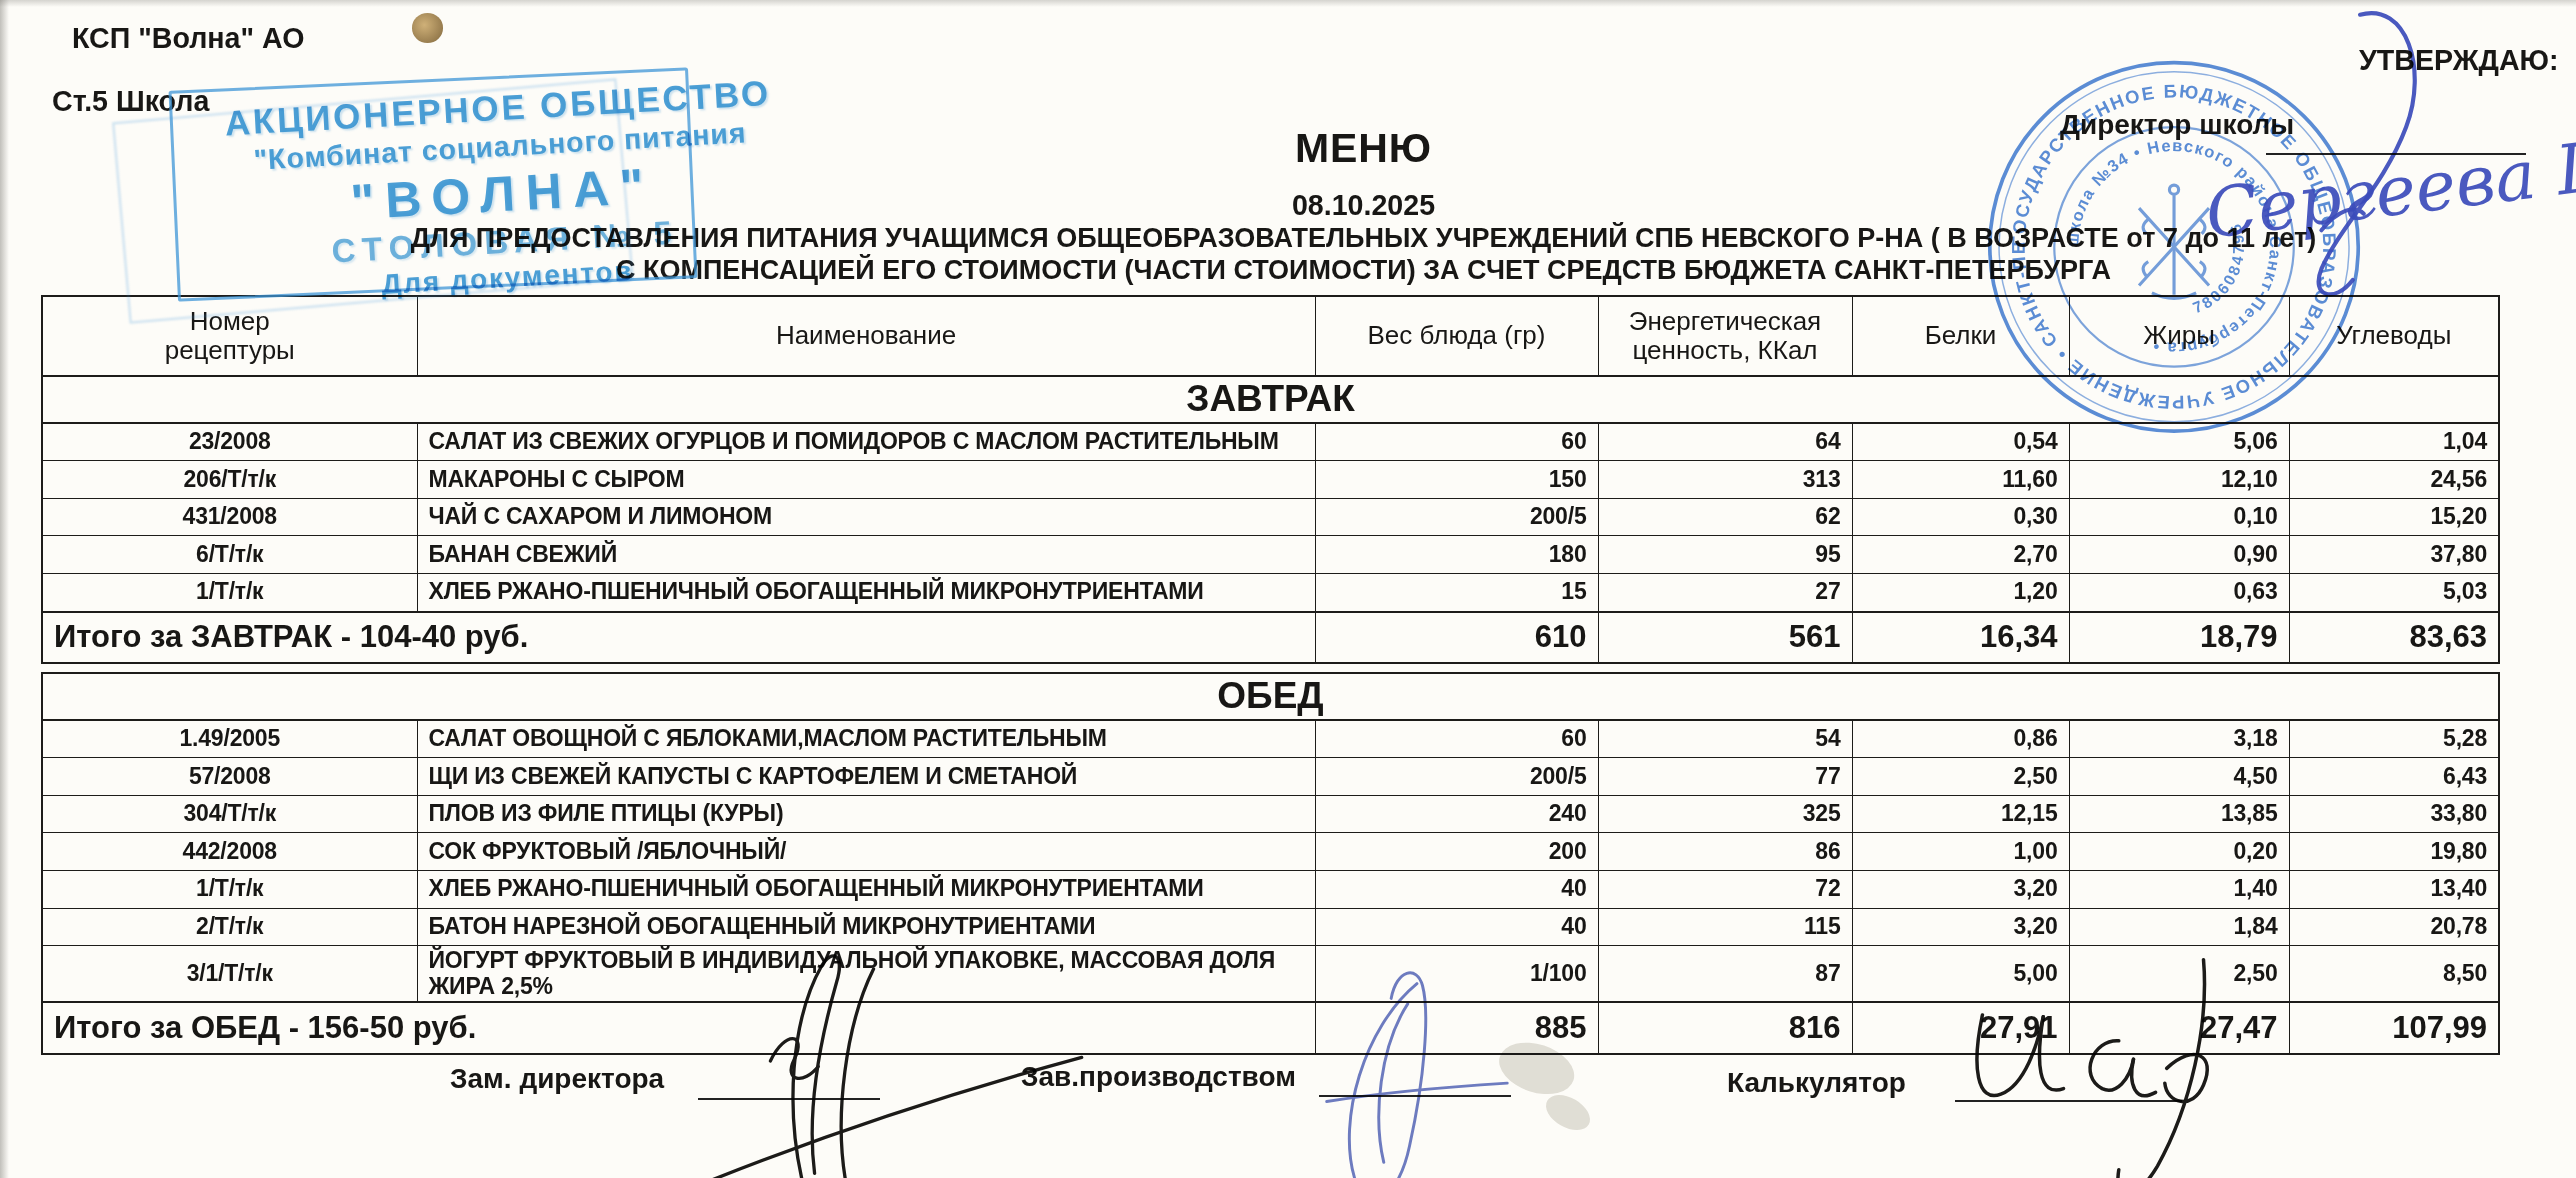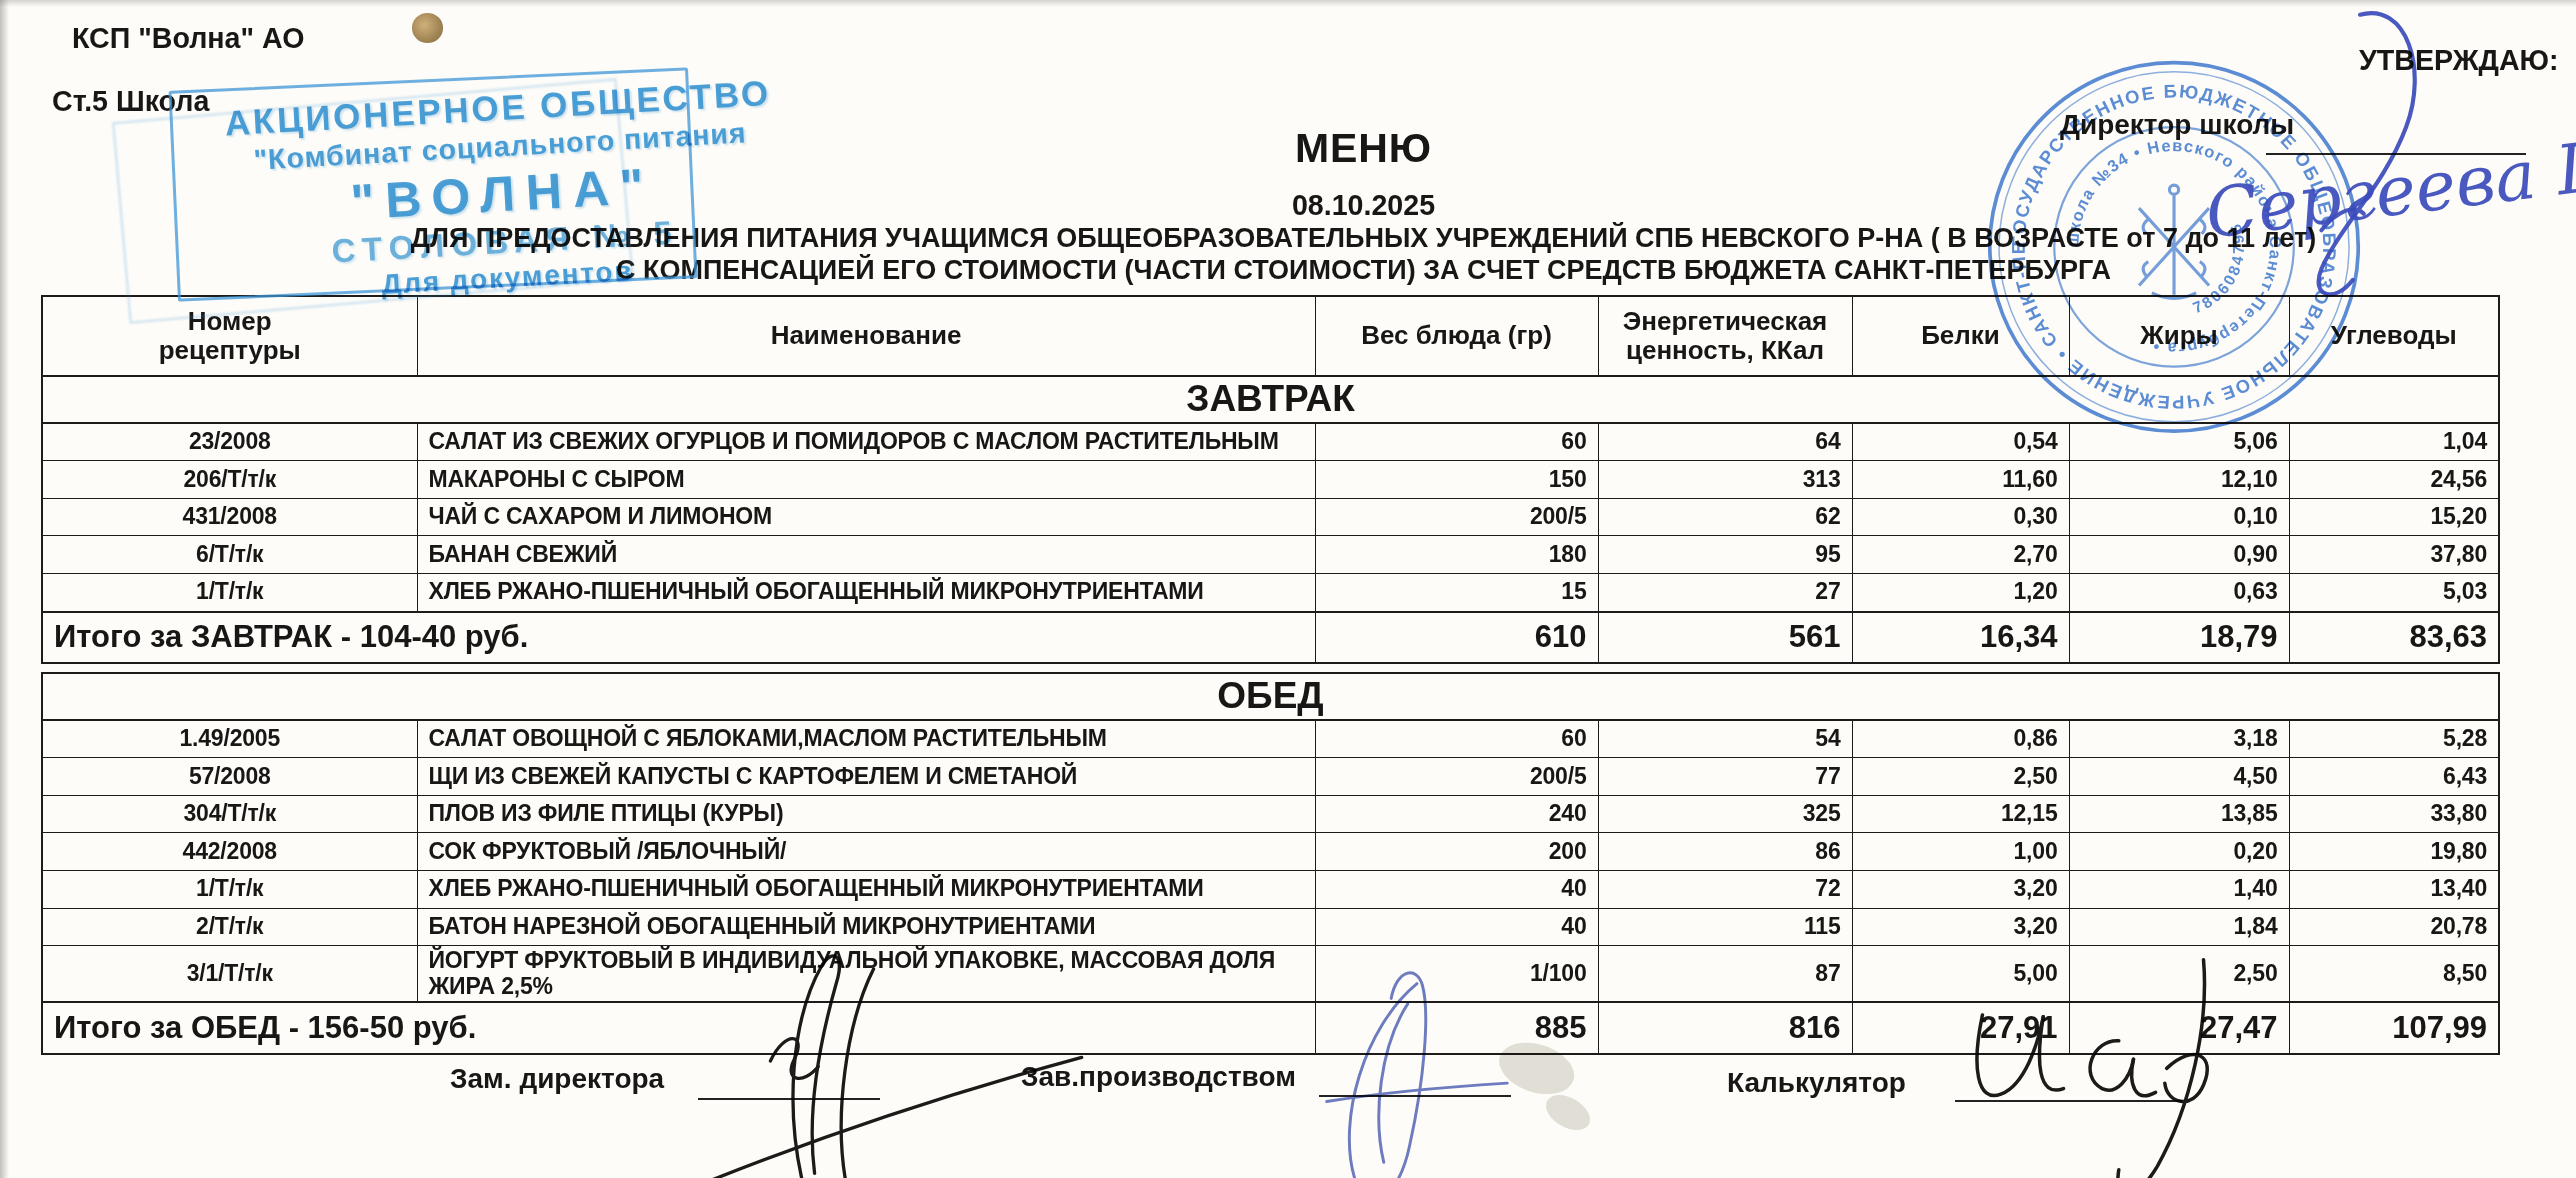--- a/index.html
+++ b/index.html
@@ -23,21 +23,21 @@
   .sub{font-size:27px;font-weight:700;margin-top:1px;line-height:1.16;}
   .sub:first-of-type{margin-top:14.7px;}
 
   
   .tblwrap{left:41px;top:295px;width:2457px;}
   table.menu{border-collapse:collapse;table-layout:fixed;width:2457px;
         border:2.8px solid #1d1c1a;background:transparent;}
   table.menu + table.menu{margin-top:7.4px;}
   table.menu th,table.menu td{border:1.8px solid #1d1c1a;vertical-align:middle;
         font-size:25px;line-height:1.12;padding:1.8px 11px;overflow:hidden;}
-  table.menu thead th{height:74px;text-align:center;font-weight:700;font-size:26px;
+  table.menu thead th{height:74px;text-align:center;font-weight:400;font-size:26px;
         border-bottom:2.8px solid #1d1c1a;padding:1.8px 5.5px;}
   th .narrow{display:inline-block;max-width:217px;}
   th .narrow2{display:inline-block;max-width:230px;}
   tr.band td{height:37px;text-align:center;font-weight:700;font-size:37px;
         border-bottom:2.8px solid #1d1c1a;}
   tr.item td{height:33px;font-weight:600;font-size:23px;letter-spacing:-0.2px;}
   td.code{text-align:center;}
   td.name{text-align:left;}
   td.num{text-align:right;}
   tr.total td{height:46px;font-weight:700;font-size:31px;border-top:2.8px solid #1d1c1a;}

